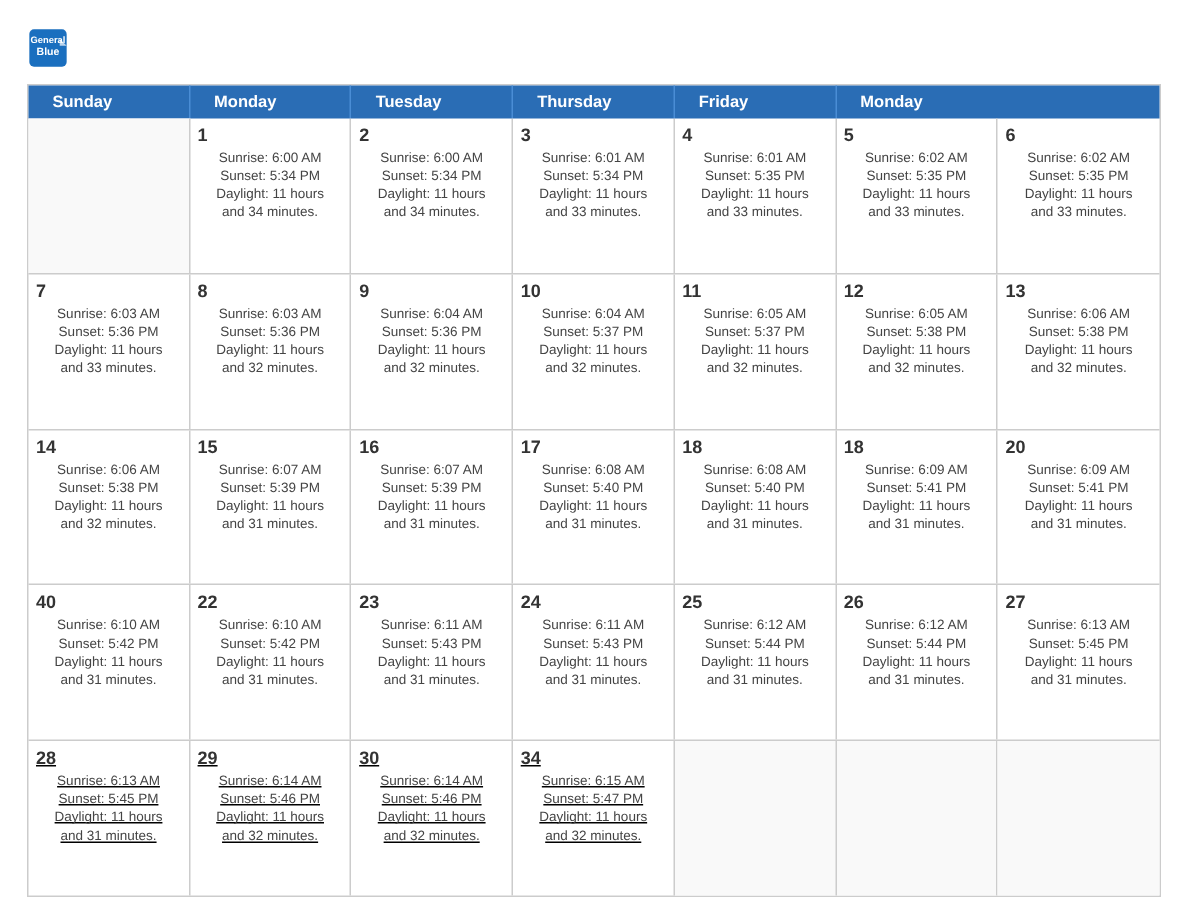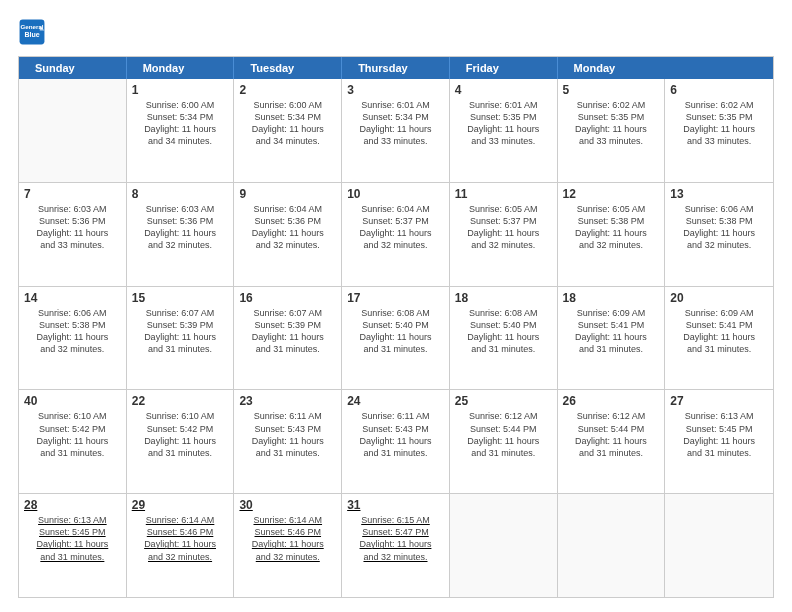--- a/index.html
+++ b/index.html
@@ -277,21 +277,21 @@
           </div>
           <div class="cal-cell">
             <span class="day-num">29</span>
             <div class="day-info">Sunrise: 6:14 AM<br>Sunset: 5:46 PM<br>Daylight: 11 hours<br>and 32 minutes.</div>
           </div>
           <div class="cal-cell">
             <span class="day-num">30</span>
             <div class="day-info">Sunrise: 6:14 AM<br>Sunset: 5:46 PM<br>Daylight: 11 hours<br>and 32 minutes.</div>
           </div>
           <div class="cal-cell">
-            <span class="day-num">31</span>
+            <span class="day-num">34</span>
             <div class="day-info">Sunrise: 6:15 AM<br>Sunset: 5:47 PM<br>Daylight: 11 hours<br>and 32 minutes.</div>
           </div>
           <div class="cal-cell empty"></div>
           <div class="cal-cell empty"></div>
           <div class="cal-cell empty"></div>
         </div>
       </div>
   </div>
 </div>
 

